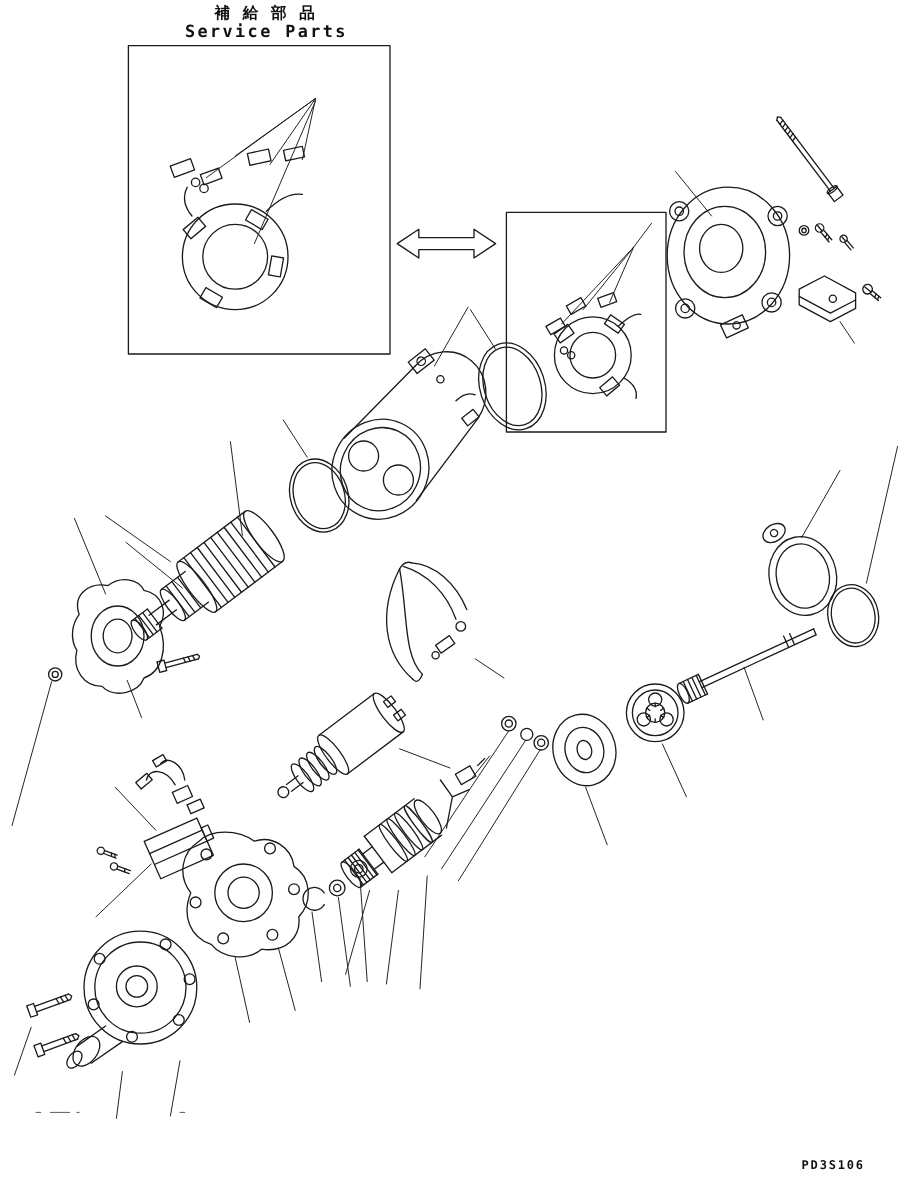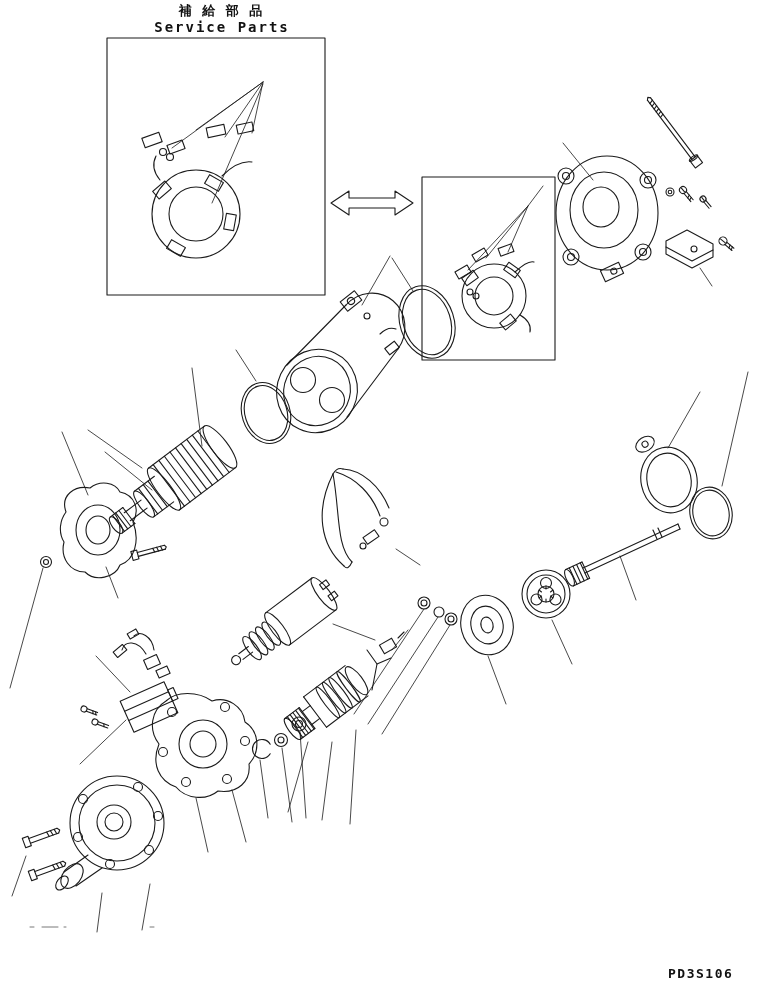--- a/index.html
+++ b/index.html
@@ -4,21 +4,21 @@
 <style>
   html,body{margin:0;padding:0;background:#ffffff;}
   .page{position:relative;width:758px;height:996px;background:#fff;overflow:hidden;
         font-family:"DejaVu Sans","Liberation Sans",sans-serif;color:#111;}
   .diagram-svg{position:absolute;left:0;top:0;}
   .title-jp{position:absolute;left:147px;top:2px;width:150px;text-align:center;
             font-size:13px;font-weight:bold;letter-spacing:3px;white-space:nowrap;}
   .title-en{position:absolute;left:132px;top:19px;width:180px;text-align:center;
             font-size:14px;font-weight:bold;letter-spacing:2px;
             font-family:"DejaVu Sans Mono","Liberation Mono",monospace;}
-  .drawing-number{position:absolute;left:668px;top:966px;font-size:13px;font-weight:bold;
+  .drawing-number{position:absolute;left:668px;top:966px;font-size:10px;font-weight:bold;
             letter-spacing:1.5px;font-family:"DejaVu Sans Mono","Liberation Mono",monospace;}
   .ink{stroke:#1b1b1b;fill:none;stroke-width:1.1;stroke-linecap:round;stroke-linejoin:round;}
   .thin{stroke-width:0.8;}
   .marks{stroke:#555;stroke-width:0.8;}
 </style>
 </head>
 <body>
 
 <div class="page">
 

